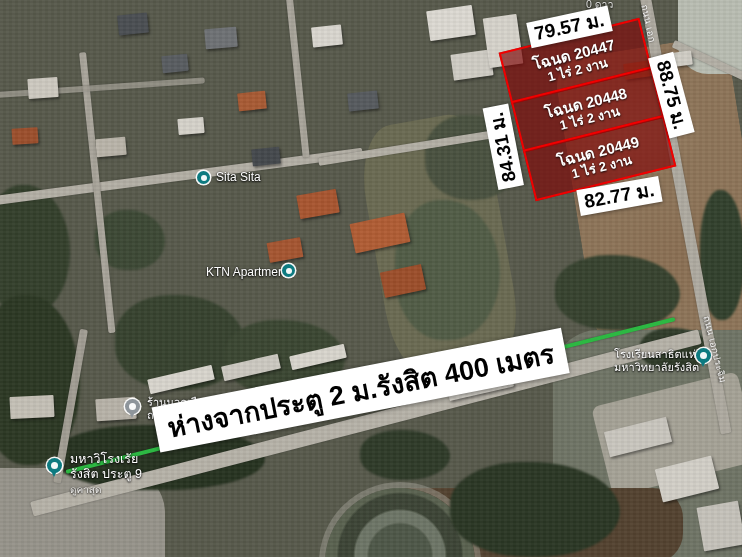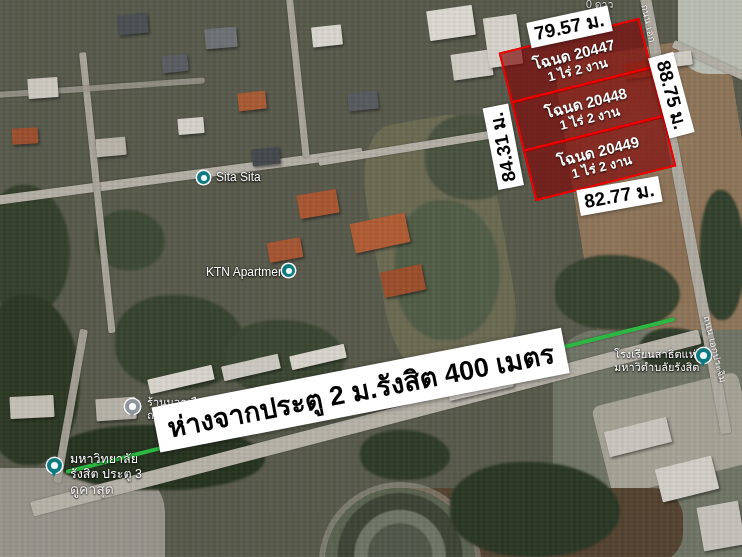--- a/index.html
+++ b/index.html
@@ -158,28 +158,28 @@
   <div class="poi-dot" style="left:282px;top:264px;"></div>
 
   <div class="poi-pin poi-gray" style="left:125px;top:399px;"></div>
   <div class="maplabel" style="left:147px;top:396px;font-size:11px;">
     <div>ร้านนวดเรือนหัต</div>
     <div>ถาmassage&amp;spa</div>
   </div>
 
   <div class="poi-pin" style="left:47px;top:458px;"></div>
   <div class="maplabel" style="left:70px;top:452px;font-size:12.5px;line-height:15px;">
-    <div>มหาวิทยาลัย</div>
-    <div>รังสิต ประตู 3</div>
-    <div class="faint" style="font-size:14px;">ดูคาสุด</div>
+    <div>มหาวิโรงเรัย</div>
+    <div>รังสิต ประตู 9</div>
+    <div class="faint" style="font-size:10px;">ดูคาสุด</div>
   </div>
 
   <div class="maplabel" style="left:614px;top:348px;font-size:11px;">
     <div>โรงเรียนสาธิตแห่ง</div>
-    <div>มหาวิตำบลัยรังสิต</div>
+    <div>มหาวิทยาลัยรังสิต</div>
   </div>
   <div class="poi-pin" style="left:696px;top:348px;"></div>
 
   <div class="roadlabel" style="left:652px;top:3px;transform:rotate(78deg);">ถนน เอก</div>
   <div class="roadlabel" style="left:714px;top:314px;transform:rotate(76deg);">ถนน เอกประจิม</div>
   <div class="maplabel faint" style="left:586px;top:-2px;font-size:10.5px;">0 ดาว</div>
 
   <div class="banner">ห่างจากประตู 2 ม.รังสิต 400 เมตร</div>
 
 

